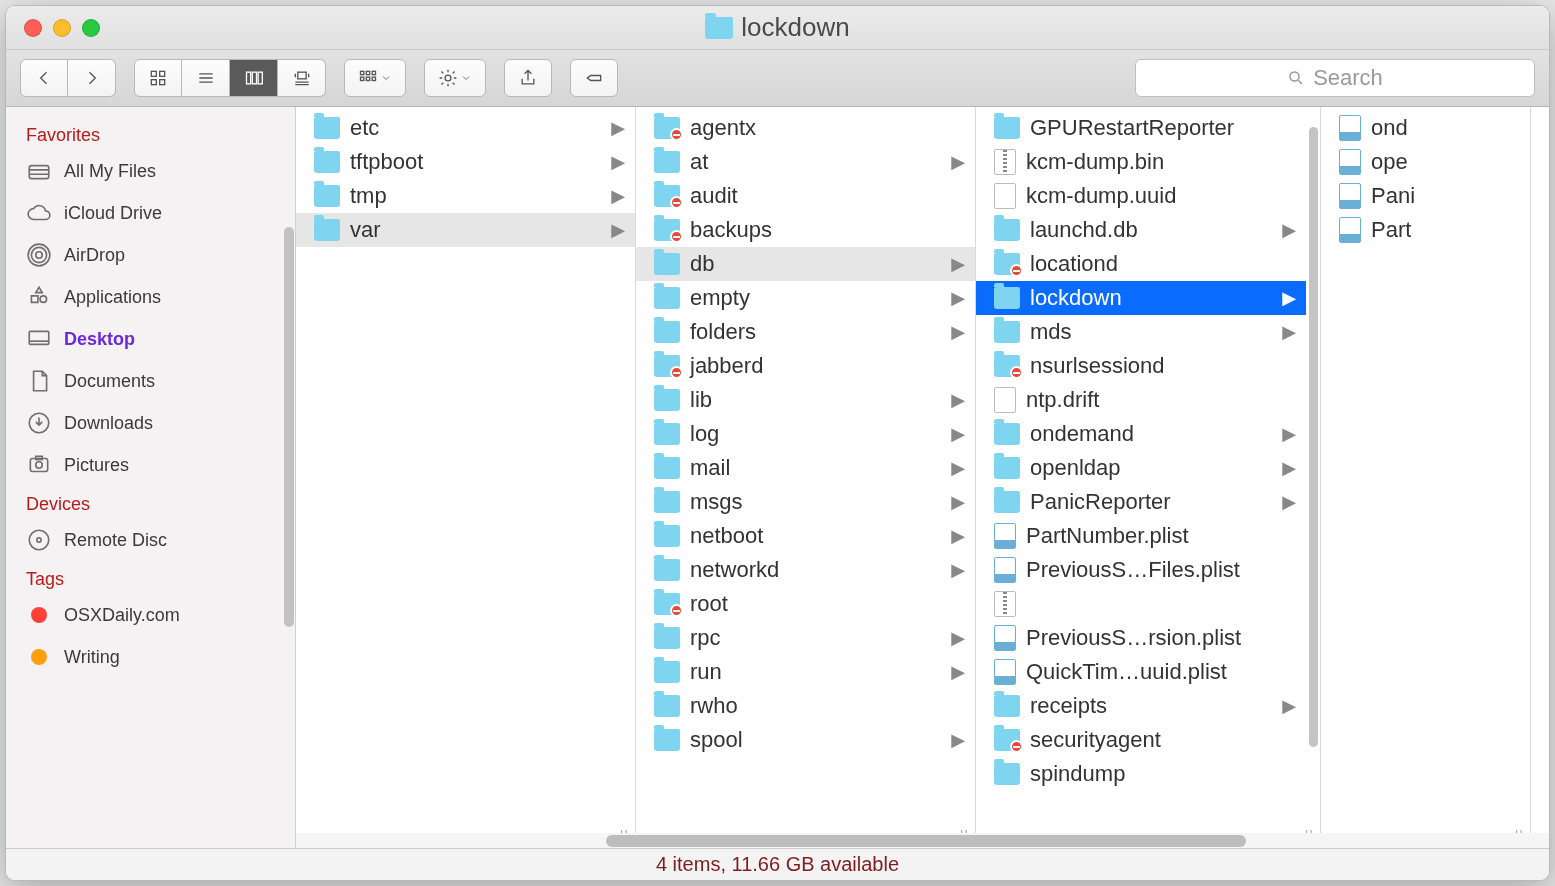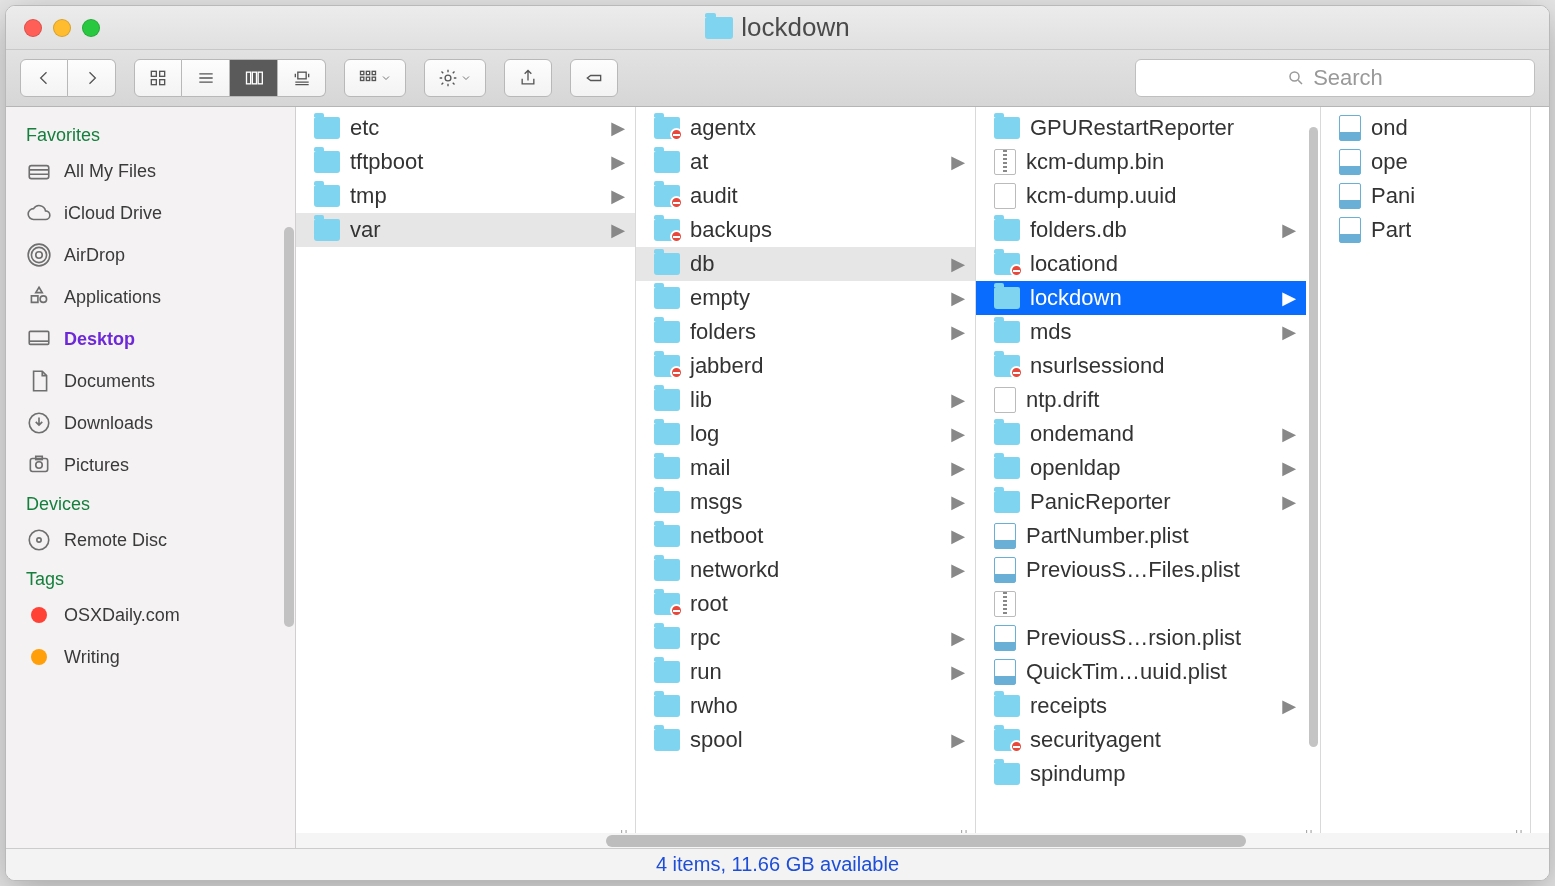--- a/index.html
+++ b/index.html
@@ -74,21 +74,21 @@
 .search svg{width:18px;height:18px;stroke:#999;fill:none;stroke-width:2;}
 
 .body {
   flex:1; display:flex; overflow:hidden;
 }
 .sidebar {
   width:290px; background:#f4f2f2; border-right:1px solid #d0d0d0;
   overflow-y:auto; padding-top:10px; position:relative;
 }
 .side-scroll-thumb{position:absolute;right:1px;top:120px;width:10px;height:400px;background:#c2c2c2;border-radius:5px;}
-.section-hdr{font-size:18px;color:#15803d;padding:8px 20px 4px;}
+.section-hdr{font-size:18px;color:#b91c1c;padding:8px 20px 4px;}
 .side-item{display:flex;align-items:center;gap:12px;padding:8px 20px;font-size:18px;color:#3a3a3a;cursor:pointer;}
 .side-item.bold{font-weight:600;color:#6d28d9;}
 .side-icon{width:26px;height:26px;display:flex;align-items:center;justify-content:center;}
 .side-icon svg{width:26px;height:26px;fill:none;stroke:#6f6f6f;stroke-width:1.5;}
 .tag-dot{width:16px;height:16px;border-radius:50%;}
 
 .columns {
   flex:1; display:flex; overflow-x:auto; overflow-y:hidden; position:relative;
 }
 .hscroll{position:absolute;bottom:0;left:0;right:0;height:15px;background:#f5f5f5;}
@@ -117,21 +117,21 @@
 .restricted-badge::after{content:"";width:7px;height:2px;background:#fff;}
 .ficon.file{width:22px;height:26px;background:#fff;border:1px solid #bbb;border-radius:2px;}
 .ficon.file.plist{border-color:#6ab0d6;}
 .ficon.file.plist::after{content:"";position:absolute;bottom:0;left:0;right:0;height:8px;background:#6ab0d6;}
 .ficon.file.archive::after{content:"";position:absolute;top:0;left:8px;width:4px;height:100%;background:repeating-linear-gradient(#888,#888 2px,#fff 2px,#fff 4px);}
 .drag-handle{position:absolute;bottom:4px;right:6px;color:#aaa;font-size:14px;letter-spacing:1px;}
 
 .status{
   height:32px;border-top:1px solid #ccc;background:#f3f3f3;
   display:flex;align-items:center;justify-content:center;
-  font-size:20px;color:#1d4ed8;
+  font-size:20px;color:#7f1d1d;
 }
 </style>
 </head>
 <body>
 
 <div class="window">
 
   <div class="titlebar">
     <div class="traffic">
       <div class="tl red"></div>
@@ -476,21 +476,21 @@
           <div class="row">
             <div class="ficon file archive"></div>
             <span>kcm-dump.bin</span>
           </div>
           <div class="row">
             <div class="ficon file"></div>
             <span>kcm-dump.uuid</span>
           </div>
           <div class="row">
             <div class="ficon folder"></div>
-            <span>folders.db</span>
+            <span>launchd.db</span>
             <span class="arrow">▶</span>
           </div>
           <div class="row">
             <div class="ficon folder">
               <div class="restricted-badge"></div>
             </div>
             <span>locationd</span>
           </div>
           <div class="row hl">
             <div class="ficon folder"></div>

